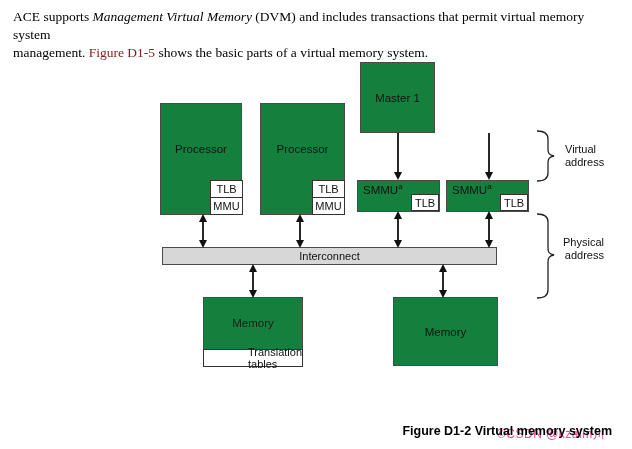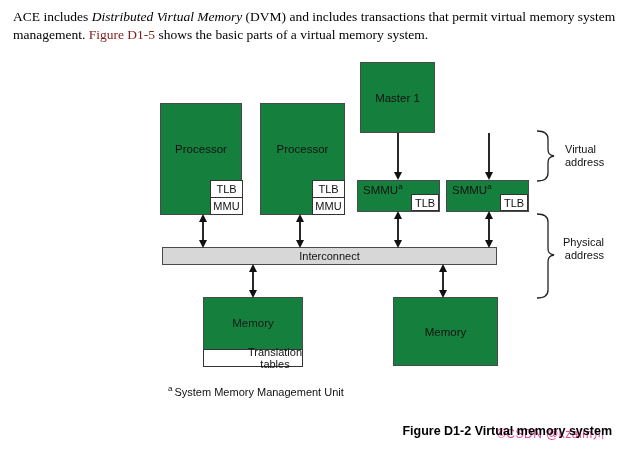--- a/index.html
+++ b/index.html
@@ -10,21 +10,21 @@
   .intro{position:absolute;left:13px;top:8px;width:606px;
          font-family:"Liberation Serif",serif;font-size:13.5px;line-height:18px;color:#000;}
   .intro em{font-style:italic;}
   .intro a{color:#7f1d1d;text-decoration:none;cursor:pointer;}
 
   
   .box{position:absolute;box-sizing:border-box;background:#15803d;border:1px solid #4a4a4a;
        display:flex;align-items:center;justify-content:center;
        font-size:11.5px;color:#111;}
   .subbox{position:absolute;box-sizing:border-box;background:#ffffff;border:1px solid #333;
-          display:flex;align-items:center;justify-content:center;font-size:11px;color:#111;text-align:center;}
+          display:flex;align-items:center;justify-content:center;font-size:11px;color:#111;}
   .smmu{justify-content:flex-start;align-items:flex-start;padding:2px 0 0 5px;}
   .smmu sup{font-size:8px;line-height:8px;}
   .bus{background:#d7d7d7;font-size:11px;}
   .mem1-label{position:absolute;left:203px;top:297px;width:100px;height:52px;
               display:flex;align-items:center;justify-content:center;font-size:11.5px;}
 
   .svg-layer{position:absolute;left:0;top:0;pointer-events:none;}
 
   .side-label{position:absolute;font-size:11px;line-height:13px;color:#111;white-space:pre-line;}
 
@@ -34,21 +34,21 @@
   .caption{position:absolute;right:20px;top:424px;font-size:12.5px;font-weight:bold;color:#000;z-index:2;}
   .watermark{position:absolute;left:497px;top:426px;font-size:12px;color:#ec4899;z-index:1;
              letter-spacing:0.5px;white-space:nowrap;}
 </style>
 </head>
 <body>
 
 <div id="page">
 
   <div class="intro">
-    <div><span>ACE includes </span><em>Distributed Virtual Memory</em><span> (DVM) and includes transactions that permit virtual memory system</span></div>
+    <div><span>ACE supports </span><em>Management Virtual Memory</em><span> (DVM) and includes transactions that permit virtual memory system</span></div>
     <div><span>management. </span><a>Figure D1-5</a><span> shows the basic parts of a virtual memory system.</span></div>
   </div>
 
   <div class="box" style="left:160px;top:103px;width:82px;height:112px;padding-bottom:20px;">
     <span>Processor</span>
   </div>
   <div class="subbox" style="left:210px;top:180px;width:33px;height:18px;">
       <span>TLB</span>
     </div>
   <div class="subbox" style="left:210px;top:197px;width:33px;height:18px;">
@@ -147,20 +147,17 @@
       <path d="M537,131 C545,131 548,134 548,139 L548,149 C548,153 549,155 554,156 C549,157 548,159 548,163 L548,173 C548,178 545,181 537,181"></path>
       <path d="M537,214 C545,214 548,217 548,222 L548,248 C548,252 549,254 554,255 C549,256 548,258 548,262 L548,290 C548,295 545,298 537,298"></path>
     </g>
   </svg>
 
   <div class="side-label" style="left:565px;top:143px;">Virtual
 address</div>
   <div class="side-label" style="left:563px;top:236px;text-align:right;">Physical
 address</div>
 
-  <div class="footnote">
-    <sup>a</sup><span>System Memory Management Unit</span>
-  </div>
 
   <div class="watermark">©CSDN @kzalm川</div>
   <div class="caption">Figure D1-2 Virtual memory system</div>
 
 </div>
 
 </body></html>

